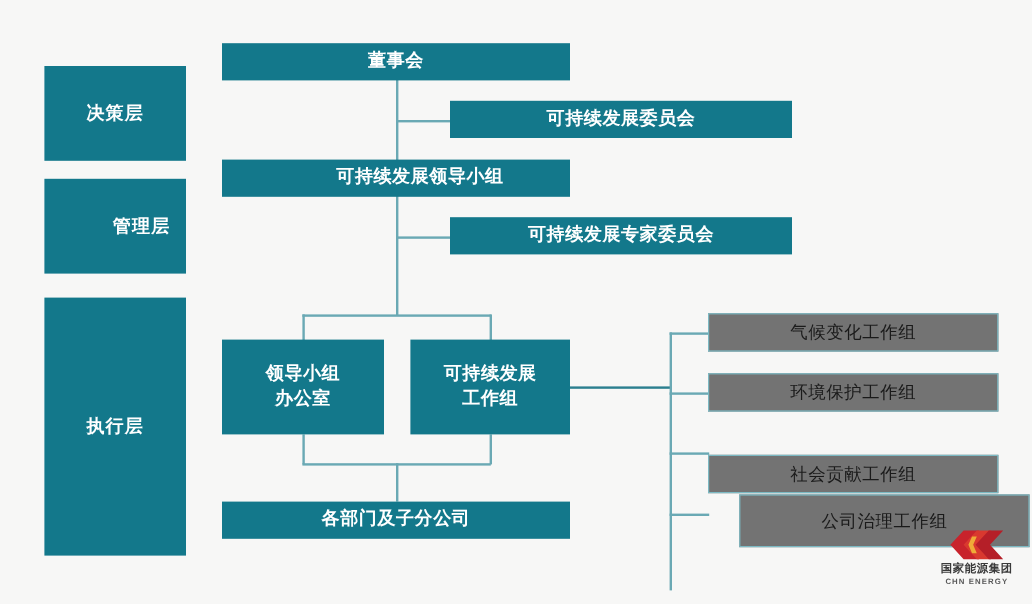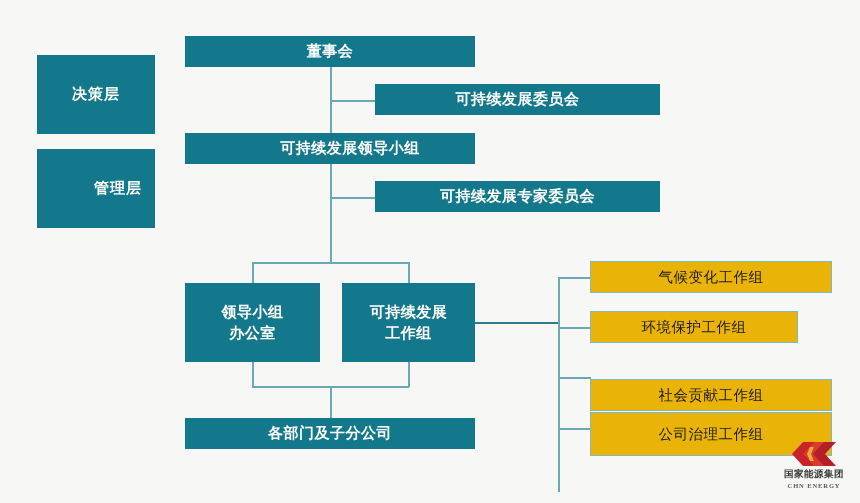--- a/index.html
+++ b/index.html
@@ -47,21 +47,21 @@
     text-align: center;
     font-size: 15px;
     font-weight: bold;
     letter-spacing: 0.5px;
     line-height: 1.35;
   }
   .node-teal.two-line { font-size: 15px; }
 
   
   .node-white {
-    background: #eab308;
+    background: #737373;
     border: 1px solid #7cb9c3;
     color: #1a1a1a;
     display: flex;
     align-items: center;
     justify-content: center;
     text-align: center;
     font-size: 14.5px;
     letter-spacing: 0.5px;
   }
 
@@ -74,21 +74,20 @@
   .ln-h { height: 1.5px; }
   .ln-strong { background: #2b7f8f; }
 
   
   .logo-wrap {
     position: absolute;
     display: flex;
     flex-direction: column;
     align-items: center;
     justify-content: flex-start;
-    font-family: Liberation Serif, serif;
   }
   .logo-mark { display: block; }
   .logo-cn {
     font-size: 9.5px;
     font-weight: bold;
     color: #3a3a3a;
     letter-spacing: 0.5px;
     margin-top: 1px;
     white-space: nowrap;
   }
@@ -107,20 +106,23 @@
 <div id="canvas">
 
   <div class="abs layer-block" style="left:37px; top:40px; width:118px; height:79px;">
     <span>决策层</span>
   </div>
 
   <div class="abs layer-block" style="left:37px; top:134px; width:118px; height:79px;padding-left:44px;">
     <span>管理层</span>
   </div>
 
+  <div class="abs layer-block" style="left:37px; top:233px; width:118px; height:215px;">
+    <span>执行层</span>
+  </div>
 
   <div class="abs ln ln-v" style="left:330px; top:66px; height:70px;"></div>
 
   <div class="abs ln ln-h" style="left:330px; top:100px; width:46px;"></div>
 
   <div class="abs ln ln-v" style="left:330px; top:163px; height:100px;"></div>
 
   <div class="abs ln ln-h" style="left:330px; top:197px; width:46px;"></div>
 
   <div class="abs ln ln-h" style="left:252px; top:262px; width:157px;"></div>
@@ -170,29 +172,29 @@
   </div>
 
   <div class="abs node-teal" style="left:185px; top:418px; width:290px; height:31px;">
     <span>各部门及子分公司</span>
   </div>
 
   <div class="abs node-white" style="left:590px; top:261px; width:242px; height:32px;">
     <span>气候变化工作组</span>
   </div>
 
-  <div class="abs node-white" style="left:590px; top:311px; width:208px; height:32px;">
+  <div class="abs node-white" style="left:590px; top:311px; width:242px; height:32px;">
     <span>环境保护工作组</span>
   </div>
 
   <div class="abs node-white" style="left:590px; top:379px; width:242px; height:32px;">
     <span>社会贡献工作组</span>
   </div>
 
-  <div class="abs node-white" style="left:590px; top:412px; width:242px; height:44px;">
+  <div class="abs node-white" style="left:616px; top:412px; width:242px; height:44px;">
     <span>公司治理工作组</span>
   </div>
 
   <div class="logo-wrap" style="left:778px; top:441px; width:72px;">
     <svg class="logo-mark" width="52" height="26" viewBox="0 0 104 52">
       <g fill="#c8232c">
         <path d="M30 2 L56 2 L34 26 L56 50 L30 50 L8 26 Z"></path>
         <path d="M52 2 L76 2 L54 26 L76 50 L52 50 L30 26 Z" fill="#d9392f"></path>
         <path d="M72 2 L96 2 L74 26 L96 50 L72 50 L50 26 Z" fill="#b51f28"></path>
       </g>

